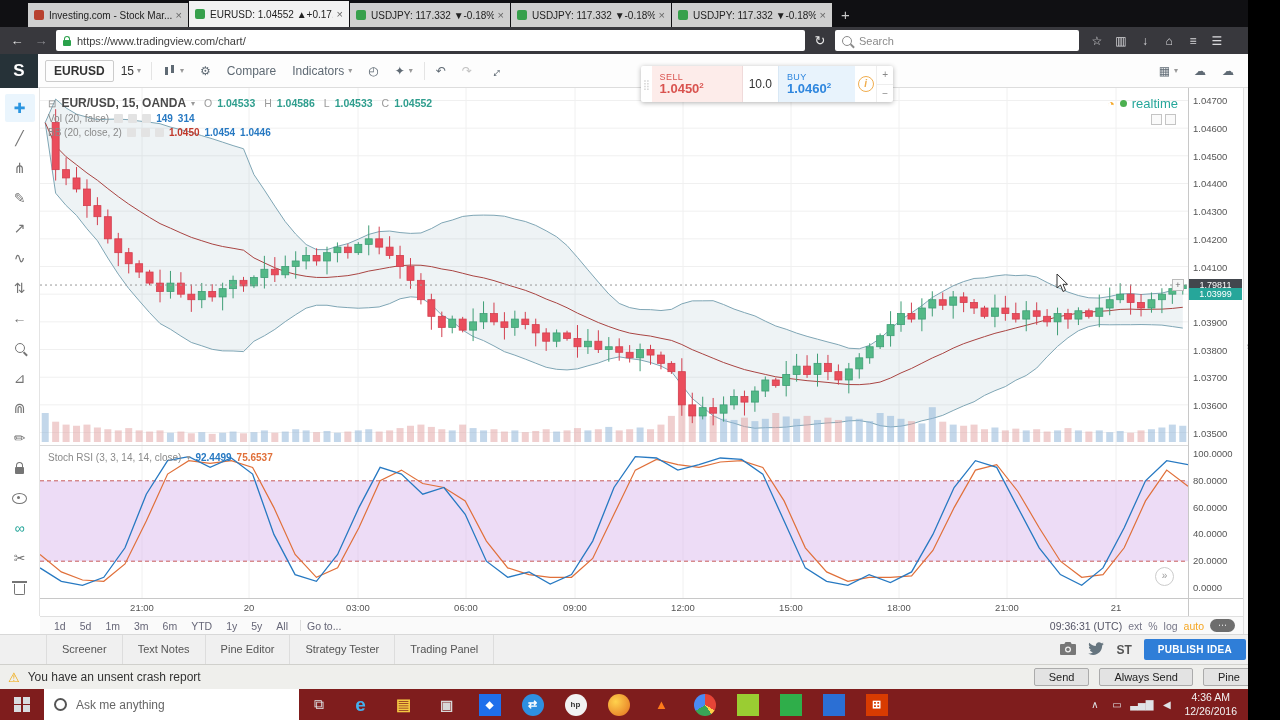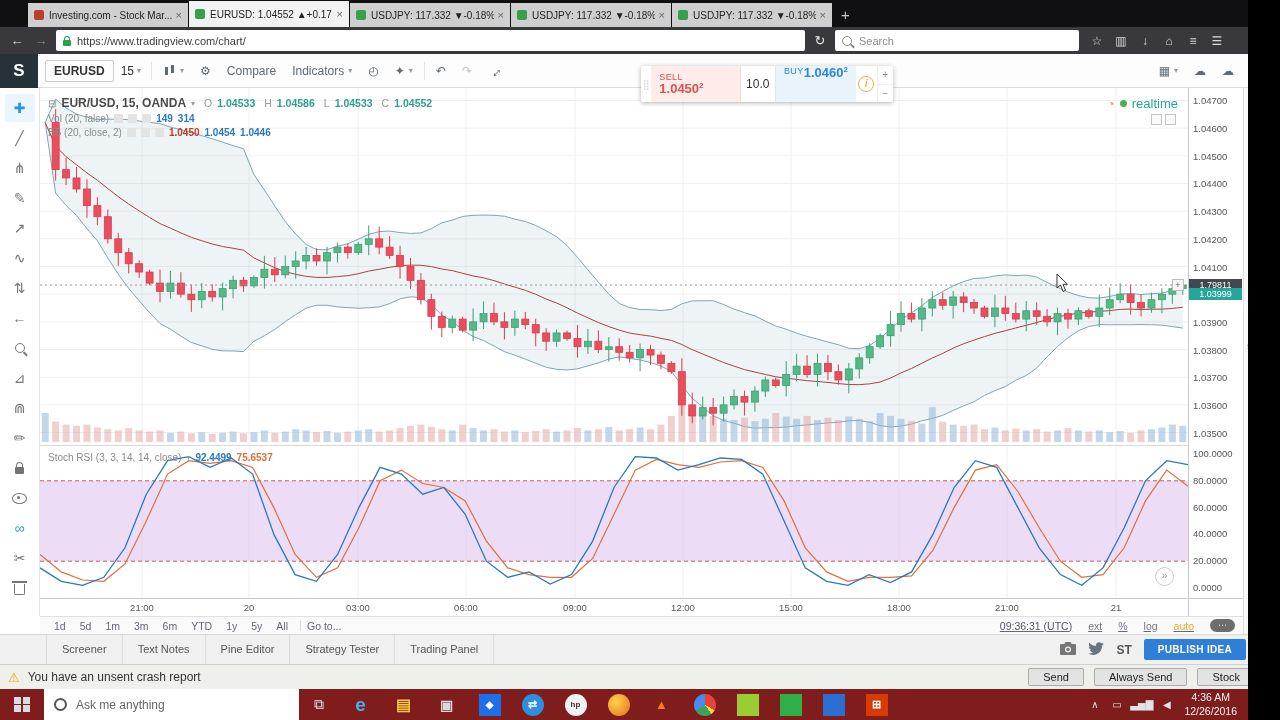--- a/index.html
+++ b/index.html
@@ -55,21 +55,21 @@
   .shape-candles::before{content:"";position:absolute;left:2px;top:3px;width:3px;height:8px;background:currentColor;}
   .shape-candles::after{content:"";position:absolute;left:8px;top:1px;width:3px;height:8px;background:currentColor;}
 
   
   #tradepanel{position:absolute;left:641px;top:66px;width:252px;height:36px;background:#fff;
               box-shadow:0 1px 5px rgba(0,0,0,.3);display:flex;z-index:30;border-radius:2px;overflow:hidden;}
   .dragdots{width:12px;color:#d5d5d5;font-size:10px;}
   .sellbox{width:84px;background:#fdecea;display:flex;flex-direction:column;justify-content:center;padding:0 8px;}
   .sellbox .lbl{font-size:9px;color:#d9534f;letter-spacing:.4px;}
   .sellbox .prc{font-size:13px;color:#d9534f;font-weight:bold;line-height:1;}
-  .buybox{width:84px;background:#e8f3fc;display:flex;flex-direction:row;justify-content:center;padding:0 8px;box-sizing:border-box;}
+  .buybox{width:84px;background:#e8f3fc;display:flex;flex-direction:column;justify-content:center;padding:0 8px;box-sizing:border-box;}
   .buybox .lbl{font-size:9px;color:#2e86de;letter-spacing:.4px;}
   .buybox .prc{font-size:13px;color:#2e86de;font-weight:bold;line-height:1;}
   .prc sup{font-size:8px;}
   .qtybox{width:40px;font-size:12px;color:#333;border-left:1px solid #f0dada;border-right:1px solid #d9e8f5;}
   .infobox{width:24px;}
   .circle-i{width:14px;height:14px;border:1px solid #f0ad4e;border-radius:50%;color:#f0ad4e;
             font-size:10px;line-height:14px;text-align:center;font-style:italic;font-weight:bold;}
   .stepper{width:18px;border-left:1px solid #eee;display:flex;flex-direction:column;}
   .stepper div{flex:1;font-size:10px;color:#888;display:flex;align-items:center;justify-content:center;}
   .stepper div:first-child{border-bottom:1px solid #eee;}
@@ -133,21 +133,21 @@
   #cursor{position:absolute;left:1056px;top:274px;z-index:40;}
 
   
   #rangebar{position:absolute;left:40px;top:616px;width:1203px;height:18px;background:#fafafa;
             border-top:1px solid #e0e0e0;display:flex;align-items:center;font-size:10.5px;color:#667;
             box-sizing:border-box;padding:0 8px;}
   #ranges{display:flex;gap:2px;}
   .rbtn{padding:0 6px;color:#667;}
   .rsep{width:1px;height:11px;background:#ddd;margin:0 6px;}
   .goto{color:#667;}
-  .rb-right{margin-left:auto;display:flex;align-items:center;gap:16px;text-decoration:underline;}
+  .rb-right{margin-left:auto;display:flex;align-items:center;gap:6px;}
   .rb-clock{color:#556;}
   .rb-it{color:#778;}
   .rb-auto{color:#f5a623;}
   .rb-more{background:#6d6d6d;color:#fff;border-radius:8px;padding:0 8px;font-size:9px;line-height:13px;}
 
   
   #footer{position:absolute;left:0;top:634px;width:1280px;height:30px;background:#f0f0f0;
           border-top:1px solid #d8d8d8;display:flex;align-items:center;box-sizing:border-box;padding-left:46px;}
   .ftab{padding:0 15px;height:29px;line-height:29px;font-size:11px;color:#555;border-right:1px solid #ddd;}
   .ftab:first-child{border-left:1px solid #ddd;}
@@ -930,21 +930,21 @@
       <span class="fdots">⋯</span>
     </div>
   </div>
 
   <div id="crashbar">
     <span class="warnic">⚠</span>
     <span>You have an unsent crash report</span>
     <div class="cb-right">
       <span class="cbtn">Send</span>
       <span class="cbtn">Always Send</span>
-      <span class="cbtn">Stock</span>
+      <span class="cbtn">Pine</span>
     </div>
   </div>
 
   <div id="taskbar">
     <div class="start c">
       <span class="winlogo">
           <i></i>
           <i></i>
           <i></i>
           <i></i>

